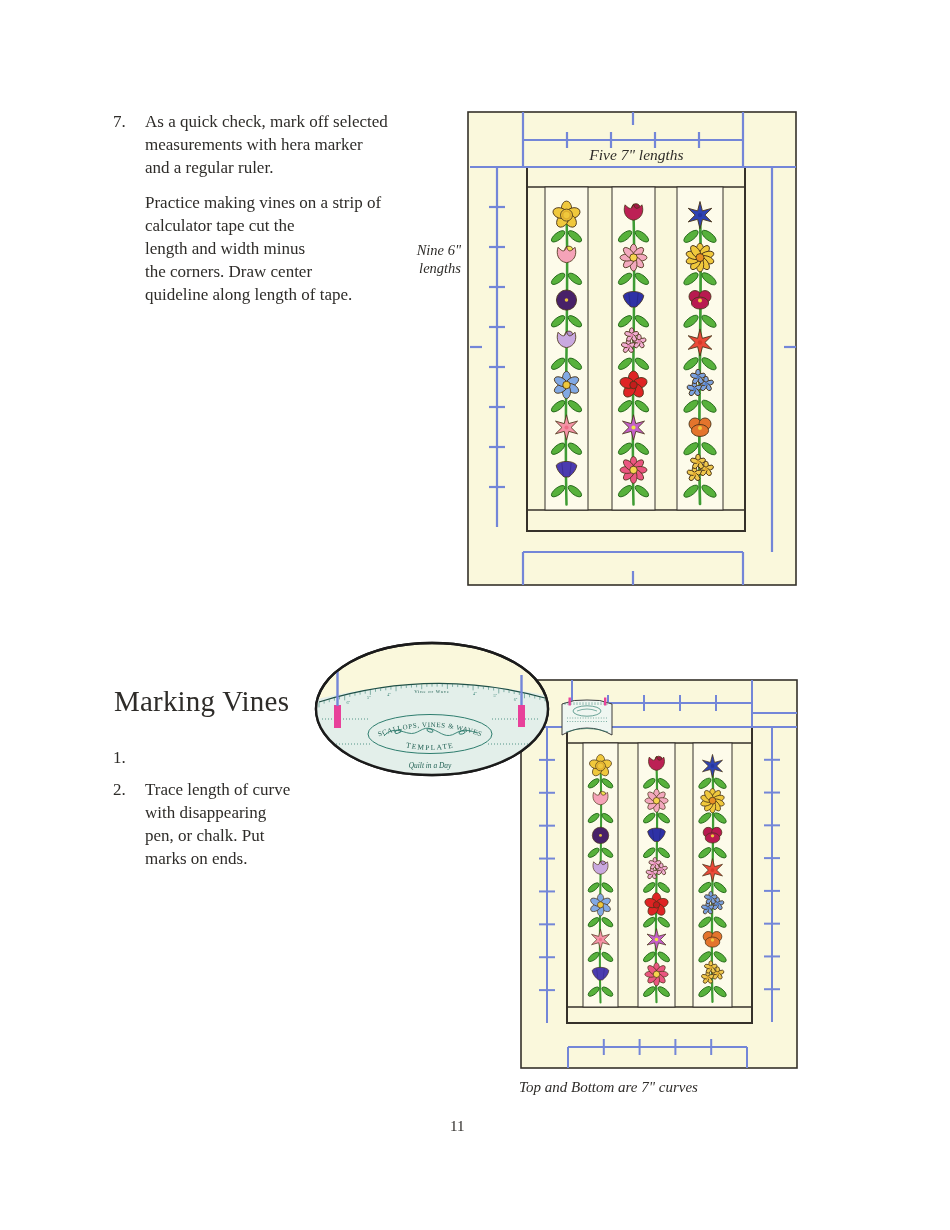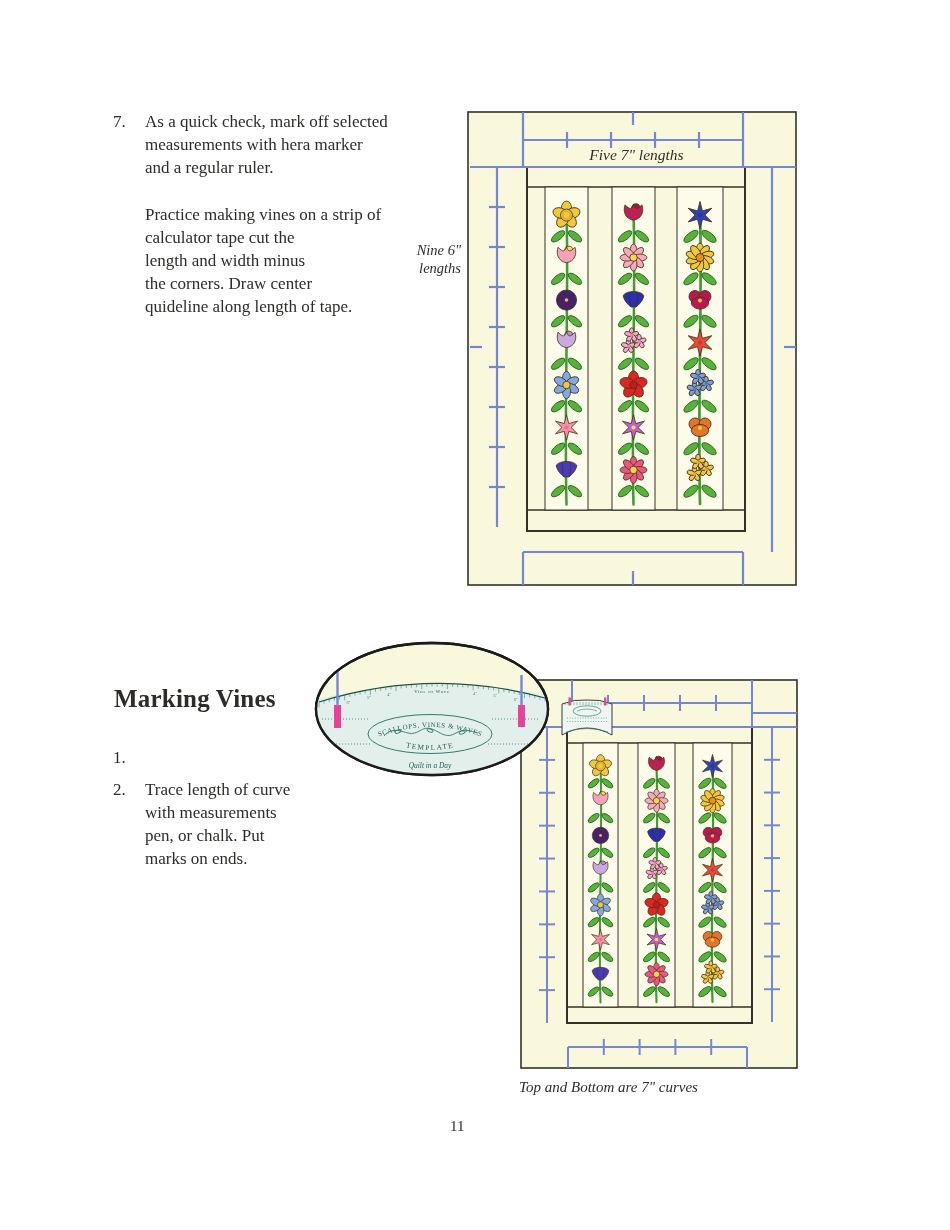--- a/index.html
+++ b/index.html
@@ -4,37 +4,37 @@
 <style>
   *{margin:0;padding:0;box-sizing:border-box}
   html,body{background:#ffffff}
   body{width:950px;height:1230px;position:relative;overflow:hidden;
        font-family:"Liberation Serif","DejaVu Serif",serif;color:#2e2c29}
   .abs{position:absolute}
   .body-text{font-size:17px;line-height:23px}
   .prelines{white-space:pre-line}
   .num-item{display:flex}
   .num-col{width:32px;flex:none}
-  .heading{font-size:25px;font-weight:bold;letter-spacing:.2px}
+  .heading{font-size:29px;font-weight:normal;letter-spacing:.2px}
   .side-label{font-size:14.5px;line-height:17.5px;font-style:italic;text-align:right}
   .quilt-label{font-size:15.5px;font-style:italic;text-align:center}
   .caption{font-size:15px;font-style:italic}
   .page-num{font-size:15px;}
   svg{display:block}
 </style>
 </head>
 <body>
 
 <div class="abs num-item body-text" style="left:113px;top:110px;width:330px">
   <div class="num-col">7.</div>
   <div>
     <p class="prelines">As a quick check, mark off selected
 measurements with hera marker
 and a regular ruler.</p>
-    <p class="prelines" style="margin-top:24px">Practice making vines on a strip of
+    <p class="prelines" style="margin-top:12px">Practice making vines on a strip of
 calculator tape cut the
 length and width minus
 the corners.  Draw center
 quideline along length of tape.</p>
   </div>
 </div>
 
 <div class="abs side-label prelines" style="left:393px;top:242px;width:68px">Nine 6"
 lengths</div>
 
@@ -294,21 +294,21 @@
 
 <div class="abs heading" style="left:114px;top:685px">Marking Vines</div>
 
 <div class="abs body-text" style="left:113px;top:746px;width:240px">
   <div class="num-item">
     <div class="num-col">1.</div>
   </div>
   <div class="num-item" style="margin-top:9px">
     <div class="num-col">2.</div>
     <p class="prelines">Trace length of curve
-with measurements
+with disappearing
 pen, or chalk. Put
 marks on ends.</p>
   </div>
 </div>
 
 <svg id="quilt2" class="abs" style="left:520px;top:678px" width="278" height="392" viewBox="0 0 278 392">
     <rect x="1" y="2" width="276" height="388" fill="#FAF8DC" stroke="#35312a" stroke-width="1.6"></rect>
     <rect x="47" y="49" width="185" height="296" fill="#FAF8DC" stroke="#35312a" stroke-width="2"></rect>
     <line x1="47" y1="65" x2="232" y2="65" stroke="#35312a" stroke-width="1.3"></line>
     <line x1="47" y1="329" x2="232" y2="329" stroke="#35312a" stroke-width="1.3"></line>

